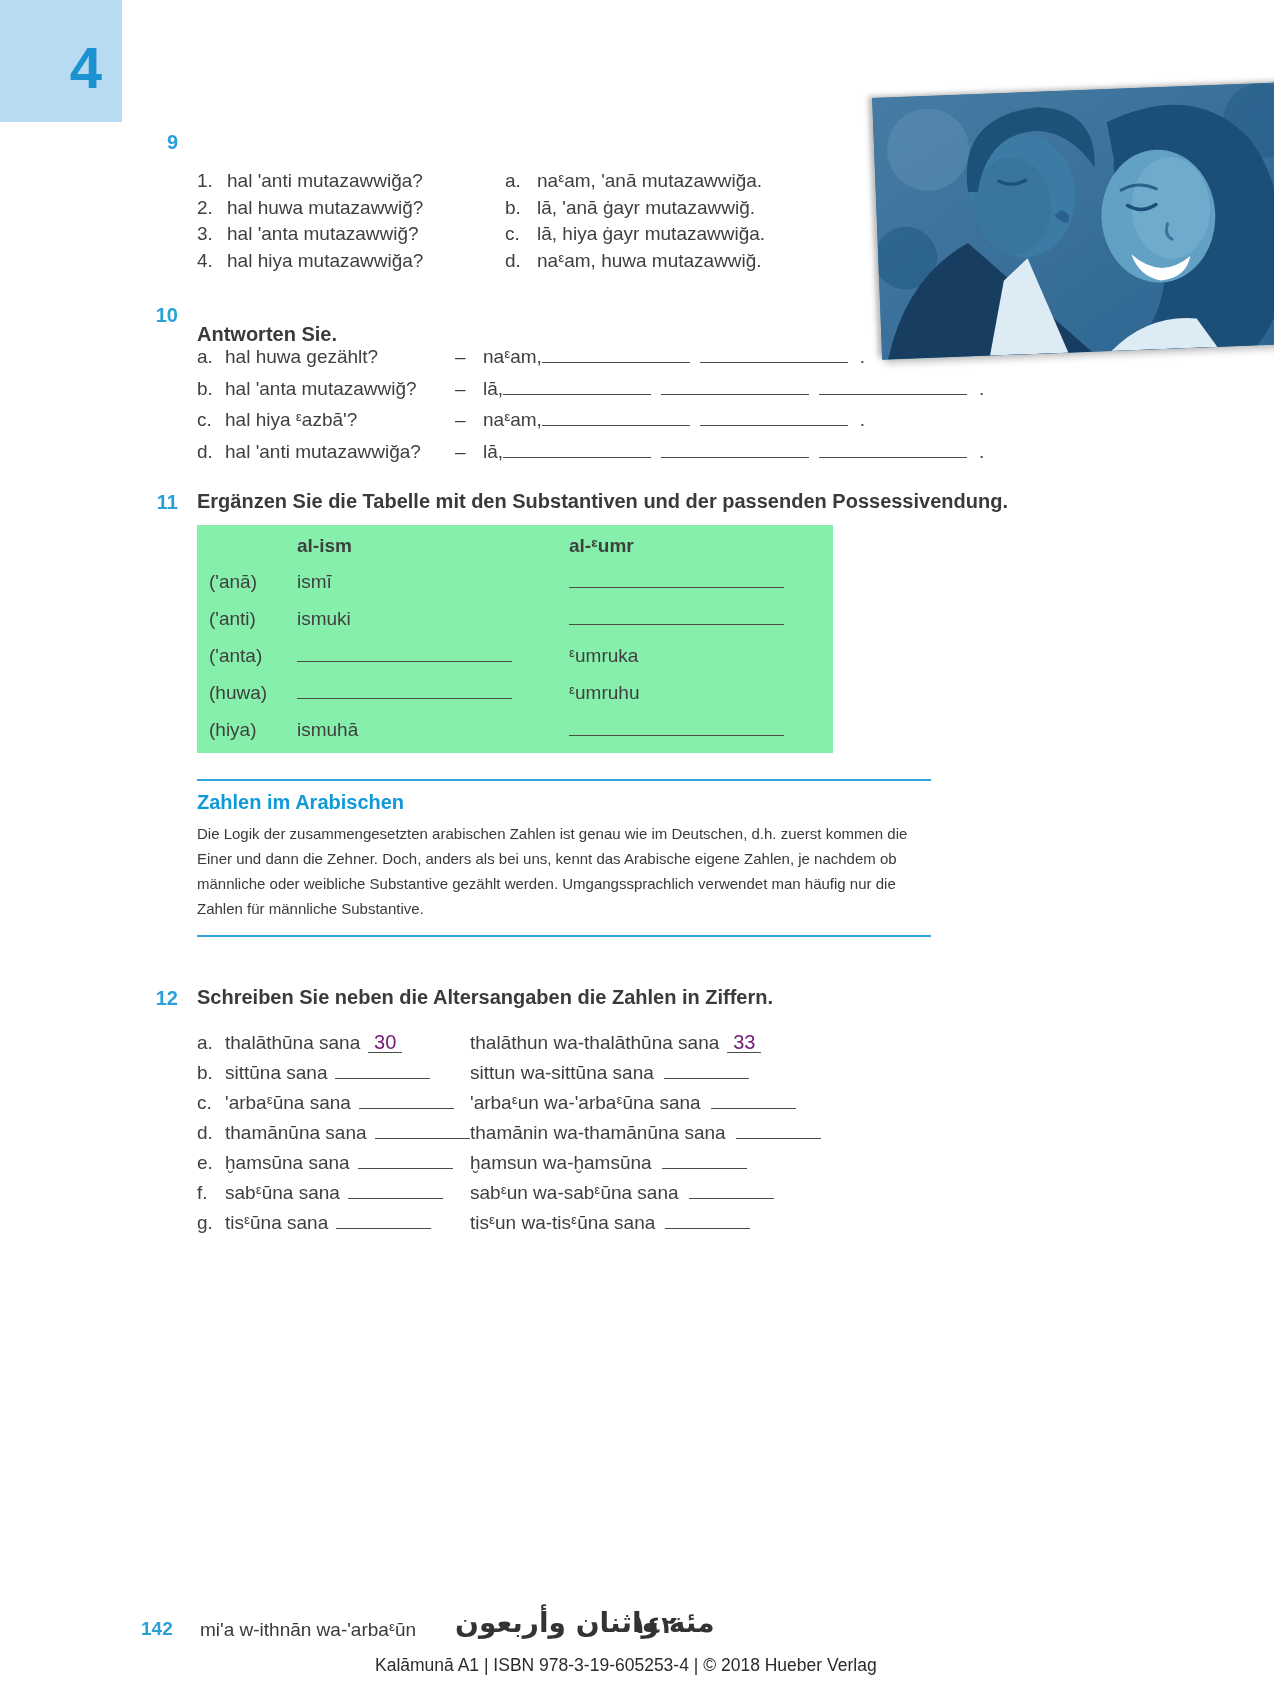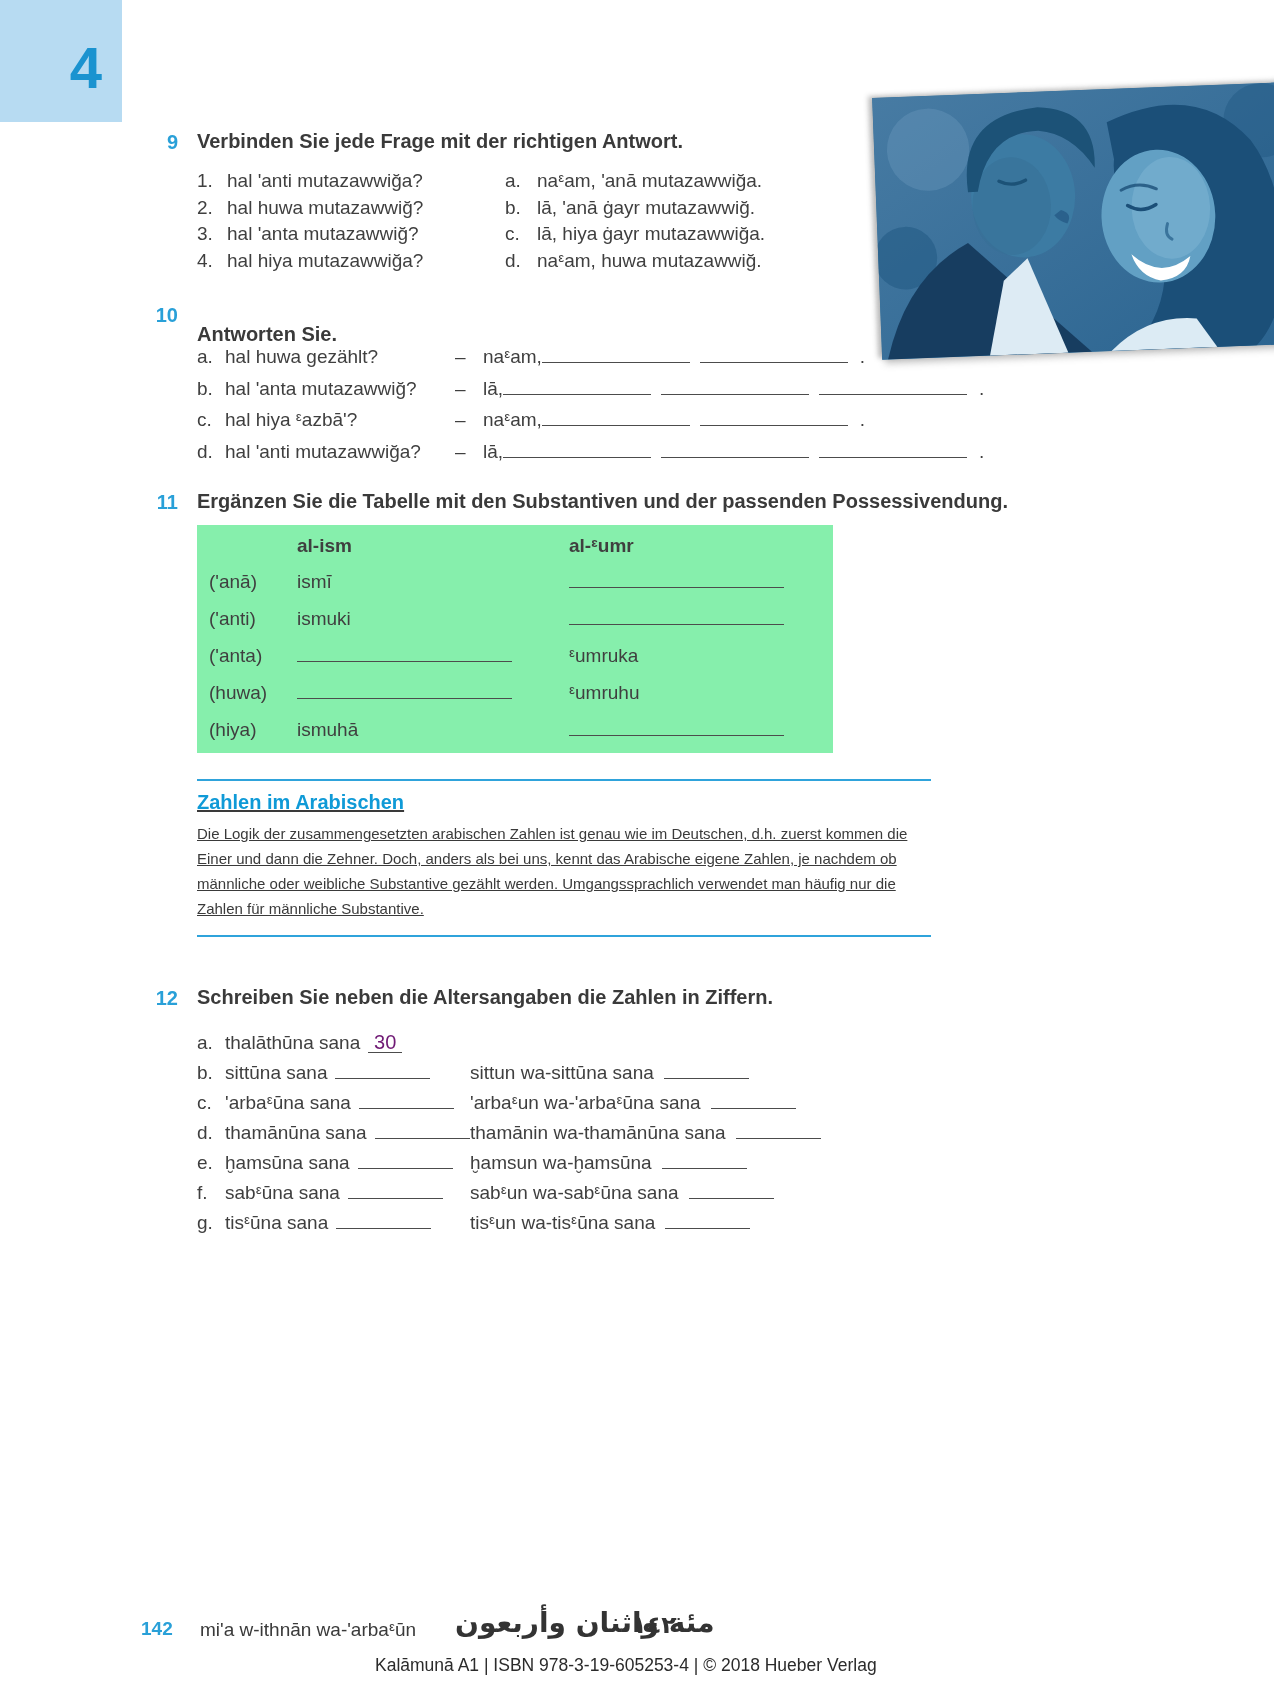--- a/index.html
+++ b/index.html
@@ -58,21 +58,20 @@
   .tbl-row{display:flex;align-items:baseline;height:37px;}
   .tbl-row.head{height:36px;font-weight:bold;}
   .c1{flex:0 0 88px;}
   .c2{flex:0 0 272px;}
   .c3{flex:1 1 auto;}
   
   .infobox{
     position:absolute;left:197px;top:779px;width:734px;box-sizing:border-box;
     border-top:2px solid #2fa3db;border-bottom:2px solid #2fa3db;
     padding:10px 0 14px 0;
-    text-decoration:underline;
   }
   .infobox .ib-title{color:#0f9ad7;font-weight:bold;font-size:20px;margin-bottom:7px;}
   .infobox .ib-text{font-size:15px;line-height:25px;color:#3a3a3a;}
   
   .ex12-rows{left:197px;top:1028px;line-height:30px;width:900px;}
   .ex12-rows .lrow{position:relative;height:30px;}
   .ex12-right{position:absolute;left:273px;top:0;display:flex;align-items:baseline;}
   .answer{
     display:inline-block;border-bottom:1.6px solid #4c4c4c;height:20px;
     margin-left:8px;text-align:center;color:#701a75;font-size:20px;line-height:20px;
@@ -131,21 +130,20 @@
       <path d="M256 120 Q270 129 285 120" stroke="#1b4f78" stroke-width="3.5" fill="none" stroke-linecap="round"></path>
       <path d="M250 104 Q268 95 286 104" stroke="#1b4f78" stroke-width="3" fill="none" stroke-linecap="round" opacity="0.8"></path>
 
       <path d="M296 140 Q292 152 300 156" stroke="#3a749c" stroke-width="3" fill="none" stroke-linecap="round"></path>
 
       <path d="M234 268 Q272 232 322 238 L342 268 Z" fill="#dcebf4"></path>
     </svg>
   </div>
 
   <span class="ex-num" style="top:131px;">9</span>
-  <span class="ex-title" style="top:130px;">Verbinden Sie jede Frage mit der richtigen Antwort.</span>
 
   <div class="list t ex9-q">
     <div class="lrow">
       <span class="li-num">1.</span>
       <span>hal 'anti mutazawwiğa?</span>
     </div>
     <div class="lrow">
       <span class="li-num">2.</span>
       <span>hal huwa mutazawwiğ?</span>
     </div>
@@ -265,20 +263,24 @@
 
   <span class="ex-num" style="top:987px;">12</span>
   <span class="ex-title" style="top:986px;">Schreiben Sie neben die Altersangaben die Zahlen in Ziffern.</span>
 
   <div class="list t ex12-rows">
 
     <div class="lrow">
       <span class="li-letter">a.</span>
       <span>thalāthūna sana</span>
       <span class="answer a34">30</span>
+      <span class="ex12-right">
+        <span>thalāthun wa-thalāthūna sana</span>
+        <span class="answer a34">33</span>
+      </span>
     </div>
 
     <div class="lrow">
       <span class="li-letter">b.</span>
       <span>sittūna sana</span>
       <span class="blank b95"></span>
       <span class="ex12-right">
         <span>sittun wa-sittūna sana</span>
         <span class="blank b85"></span>
       </span>

